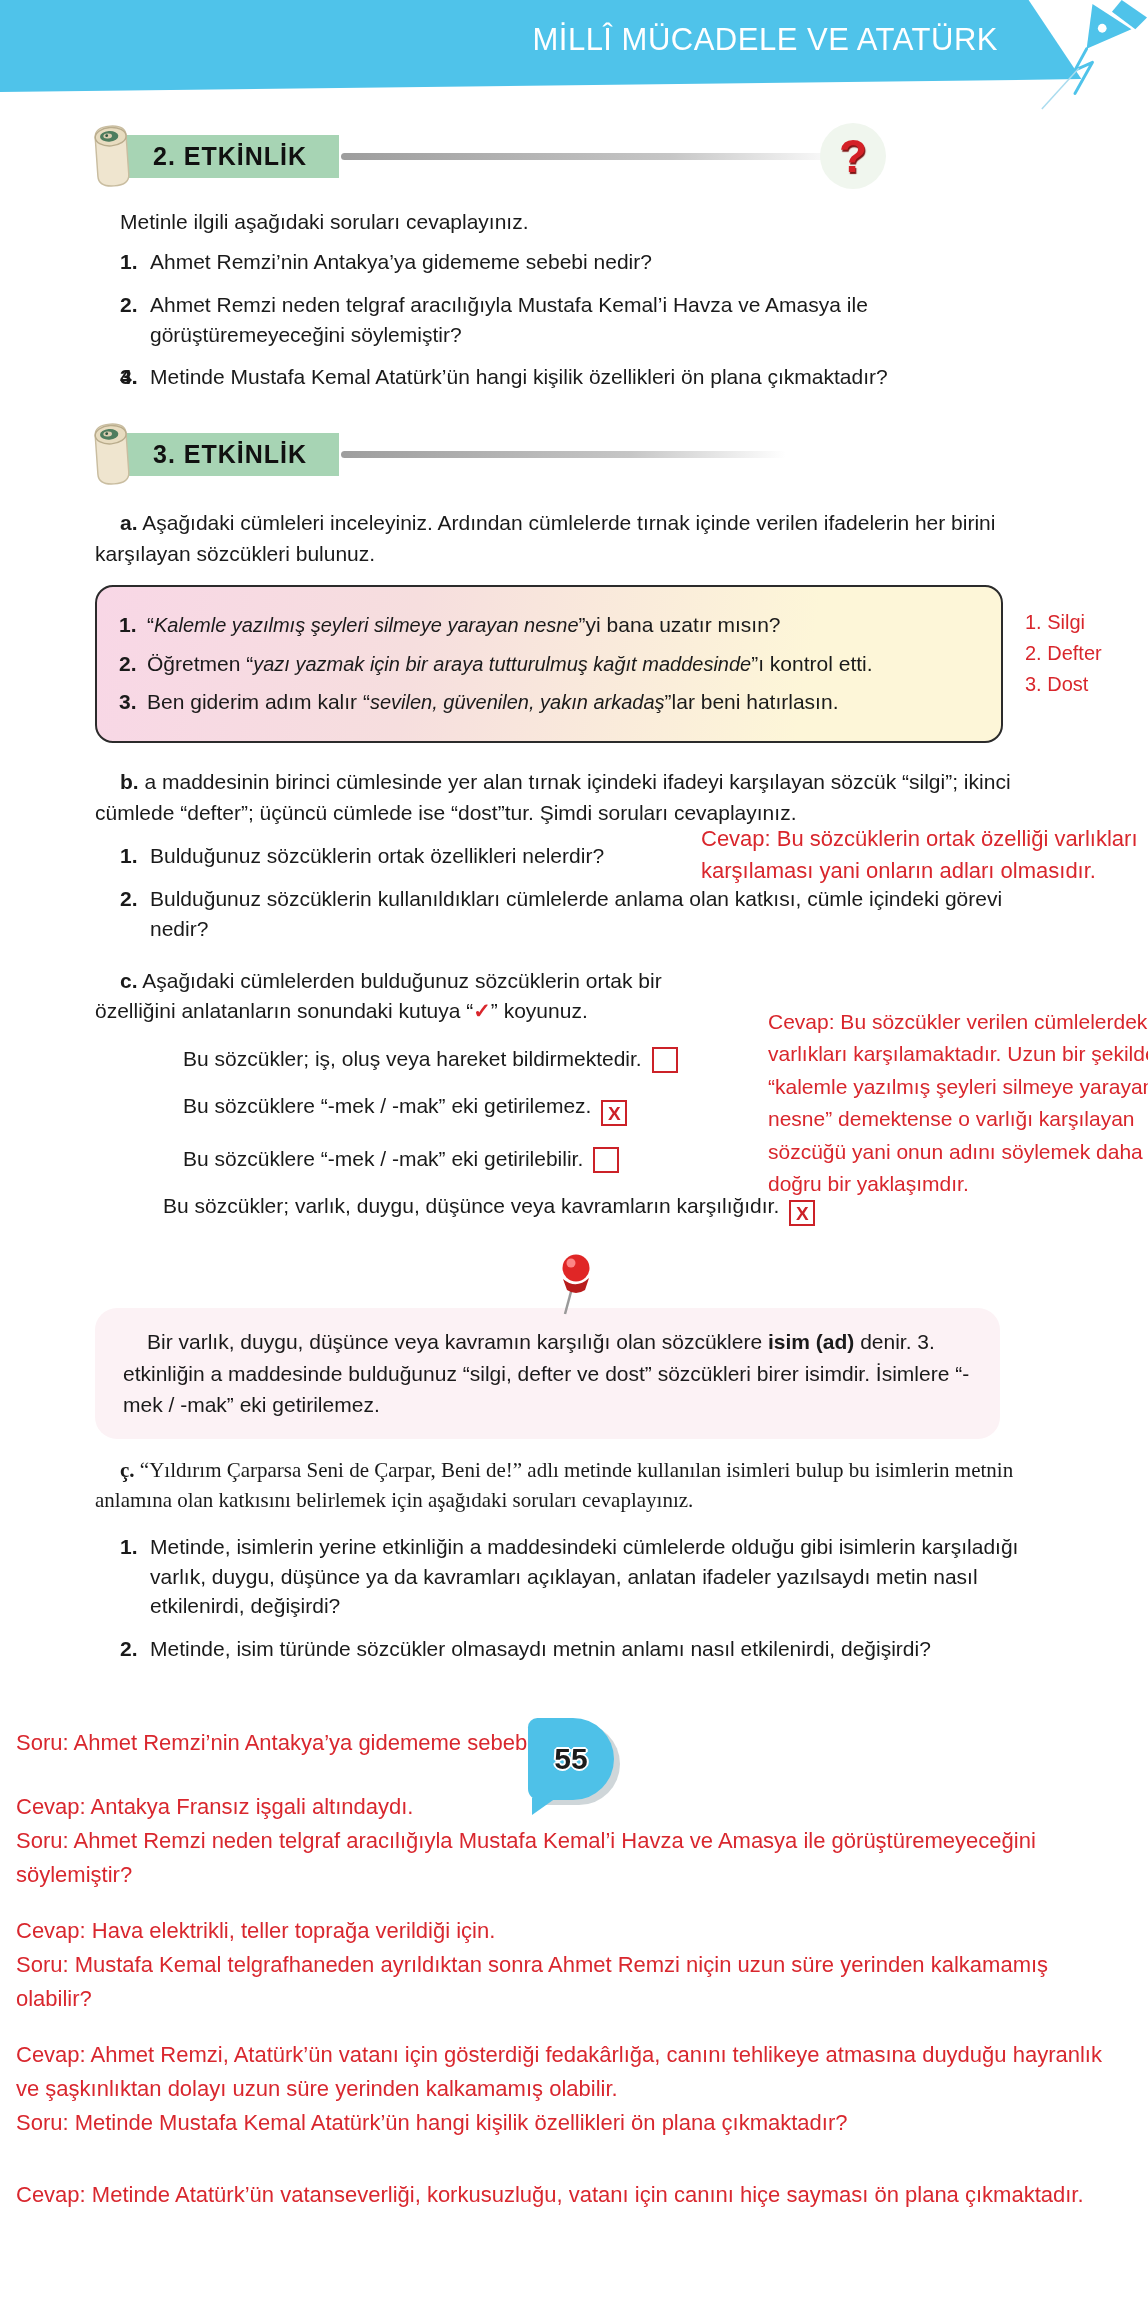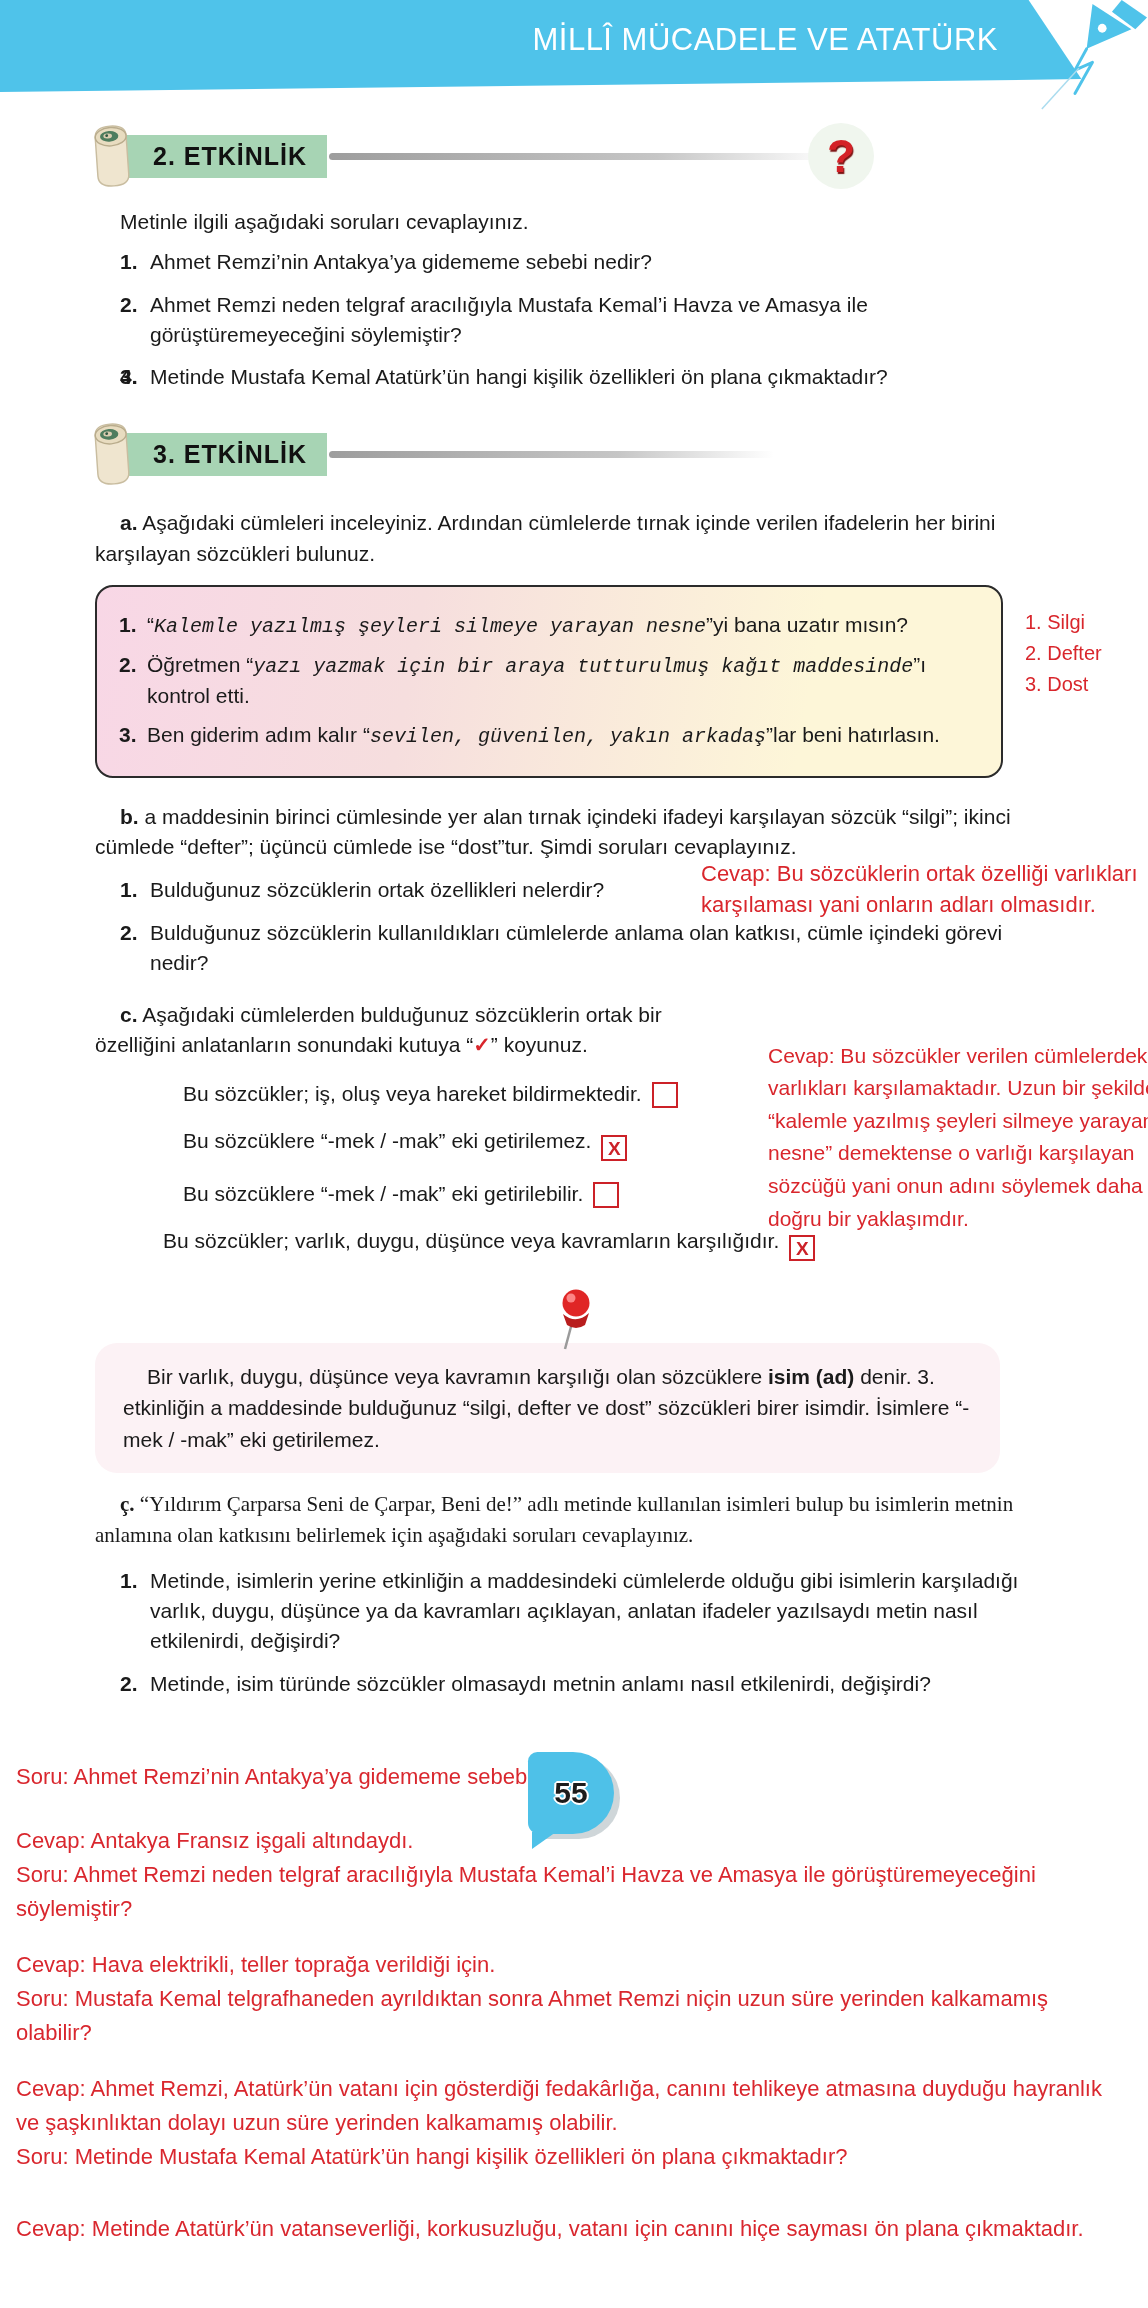--- a/index.html
+++ b/index.html
@@ -30,21 +30,21 @@
     font-family:"Liberation Sans", sans-serif;
   }
   .pen{position:absolute;right:0;top:0;width:112px;height:112px;}
   
   .content{padding:0 95px;position:relative;}
   
   .act-header{display:flex;align-items:center;margin-top:22px;height:68px;position:relative;margin-left:-12px;}
   .scroll-icon{width:58px;height:70px;margin-right:-14px;position:relative;z-index:2;transform:rotate(-4deg);}
   .act-label{
     background:var(--banner-green);color:#111;font-weight:bold;
-    font-size:25px;letter-spacing:1px;padding:7px 20px 7px 26px;
+    font-size:25px;letter-spacing:1px;padding:7px 32px 7px 26px;
     font-family:"Liberation Sans", sans-serif;
   }
   .act-line{
     width:505px;height:7px;margin-left:2px;border-radius:4px;
     background:linear-gradient(to right,#9d9d9d,#c6c6c6 65%,rgba(205,205,205,0));
   }
   .qmark{
     width:66px;height:66px;border-radius:50%;background:#f0f6ee;
     margin-left:-26px;display:flex;align-items:center;justify-content:center;
     position:relative;z-index:1;
@@ -58,21 +58,21 @@
   .para b{font-weight:bold;}
   
   .abox-wrap{position:relative;margin-top:16px;}
   .abox{
     width:908px;border:2.5px solid var(--box-border);border-radius:18px;
     background:linear-gradient(100deg,#f8d7e6 0%,#f6dede 35%,#fdf6d8 78%);
     padding:14px 22px 16px 22px;
   }
   .abox .row{margin:9px 0;padding-left:28px;position:relative;font-size:21px;line-height:1.4;}
   .abox .row .num{position:absolute;left:0;font-weight:bold;}
-  .abox .row i{font-family:Liberation Mono, monospace;font-size:20px;margin-top:8px;}
+  .abox .row i{font-family:Liberation Sans, sans-serif;font-size:20px;margin-top:8px;}
   .margin-notes{position:absolute;left:930px;top:22px;color:var(--accent-red);font-size:20px;line-height:31px;white-space:nowrap;}
   
   .b-wrap{position:relative;}
   .red-note-b{
     position:absolute;left:606px;top:56px;width:442px;
     color:var(--accent-red);font-size:22px;line-height:1.45;
   }
   
   .c-wrap{position:relative;}
   .check-glyph{color:var(--accent-red);font-weight:bold;}

